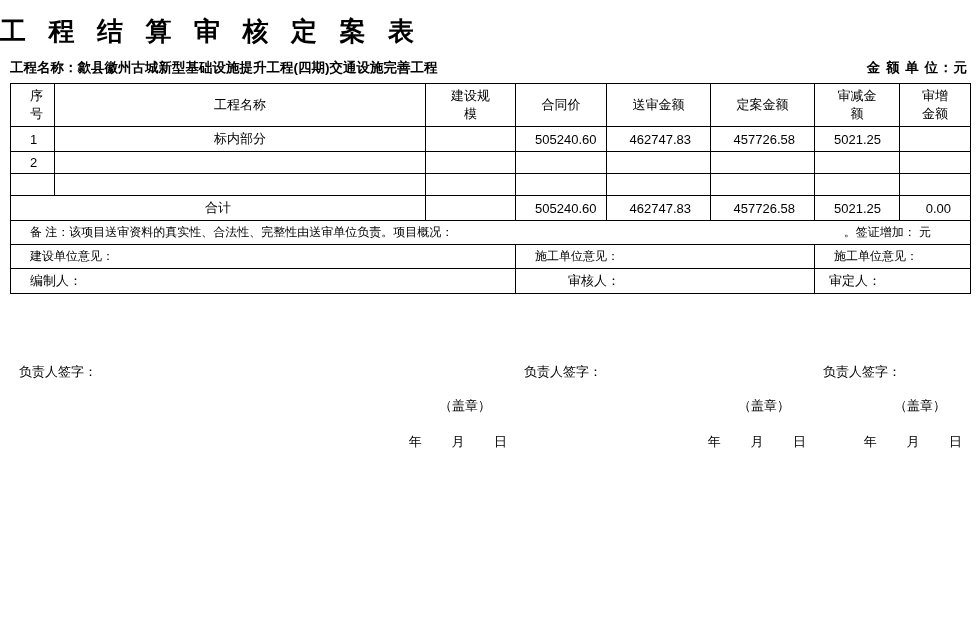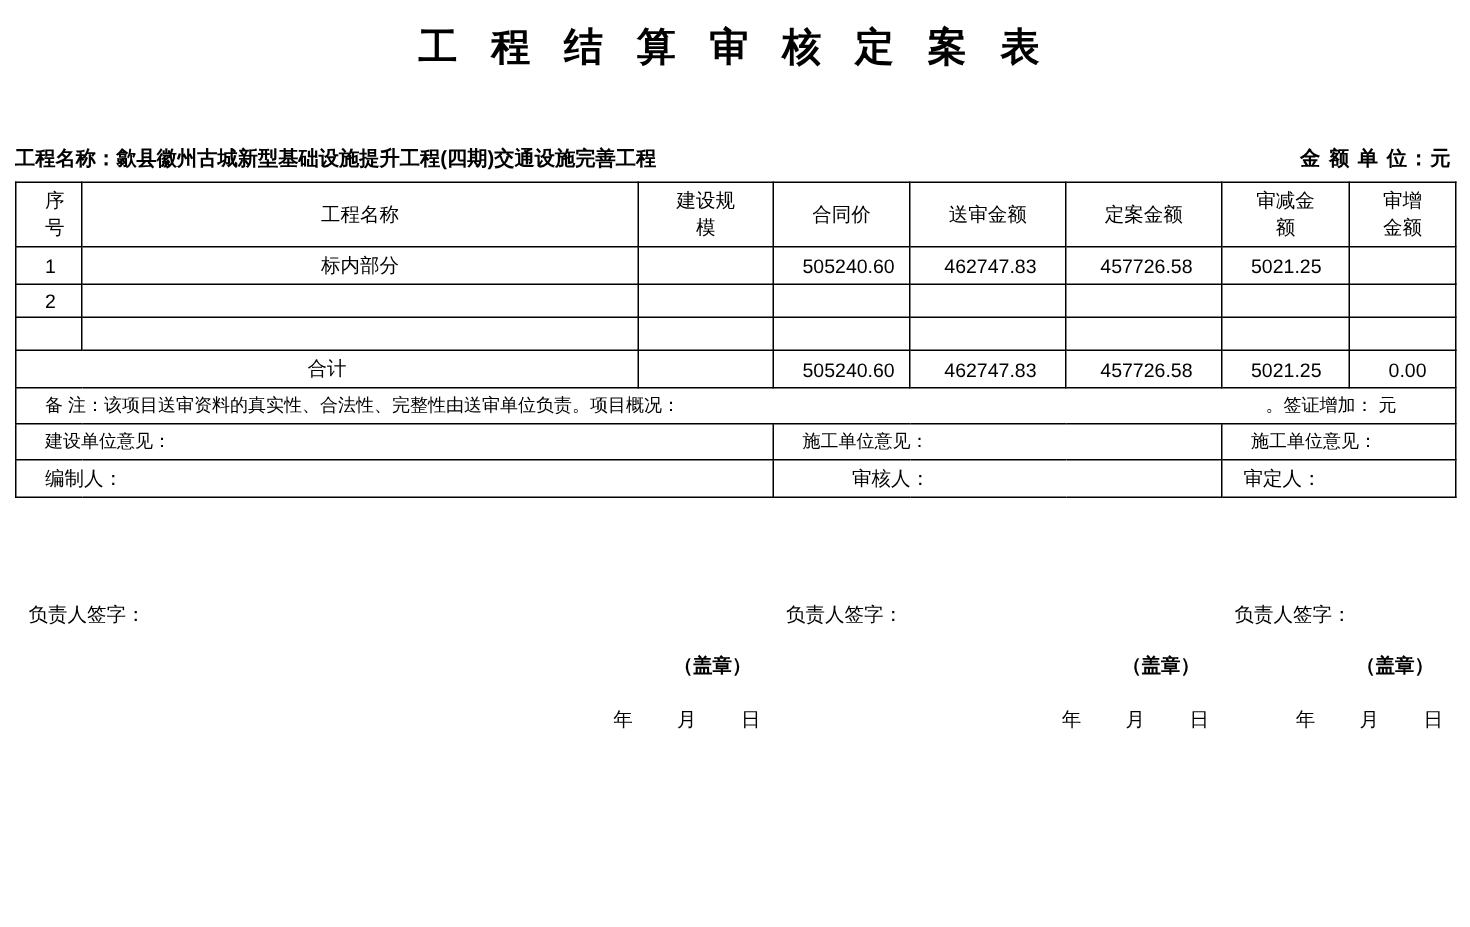--- a/index.html
+++ b/index.html
@@ -14,36 +14,35 @@
     color: #000000;
     overflow: hidden;
   }
   .page {
     position: relative;
     width: 980px;
     height: 618px;
     box-sizing: border-box;
   }
   .doc-title {
-    text-align: center;
+    text-align: left;
     font-size: 26px;
     font-weight: bold;
     letter-spacing: 8px;
     padding-top: 14px;
     padding-bottom: 10px;
     font-family: "Liberation Serif", "DejaVu Serif", serif;
   }
   .header-row {
     display: flex;
     align-items: flex-end;
     justify-content: space-between;
     padding: 0 12px 6px 10px;
     font-size: 13.5px;
     font-weight: bold;
-    margin-top: 38px;
   }
   .header-left {
     white-space: nowrap;
   }
   .header-right {
     white-space: nowrap;
     letter-spacing: 1px;
   }
   table.main {
     border-collapse: collapse;
@@ -109,24 +108,23 @@
     font-size: 12px;
   }
   .sign-person {
     position: absolute;
     left: 8px;
     top: 118px;
     font-size: 13px;
   }
   .sign-seal {
     position: absolute;
-    right: 14px;
+    right: 24px;
     top: 152px;
     font-size: 13px;
-    font-weight: bold;
   }
   .sign-date {
     position: absolute;
     left: 0;
     right: 8px;
     top: 188px;
     font-size: 13px;
     text-align: right;
     letter-spacing: 0px;
   }

